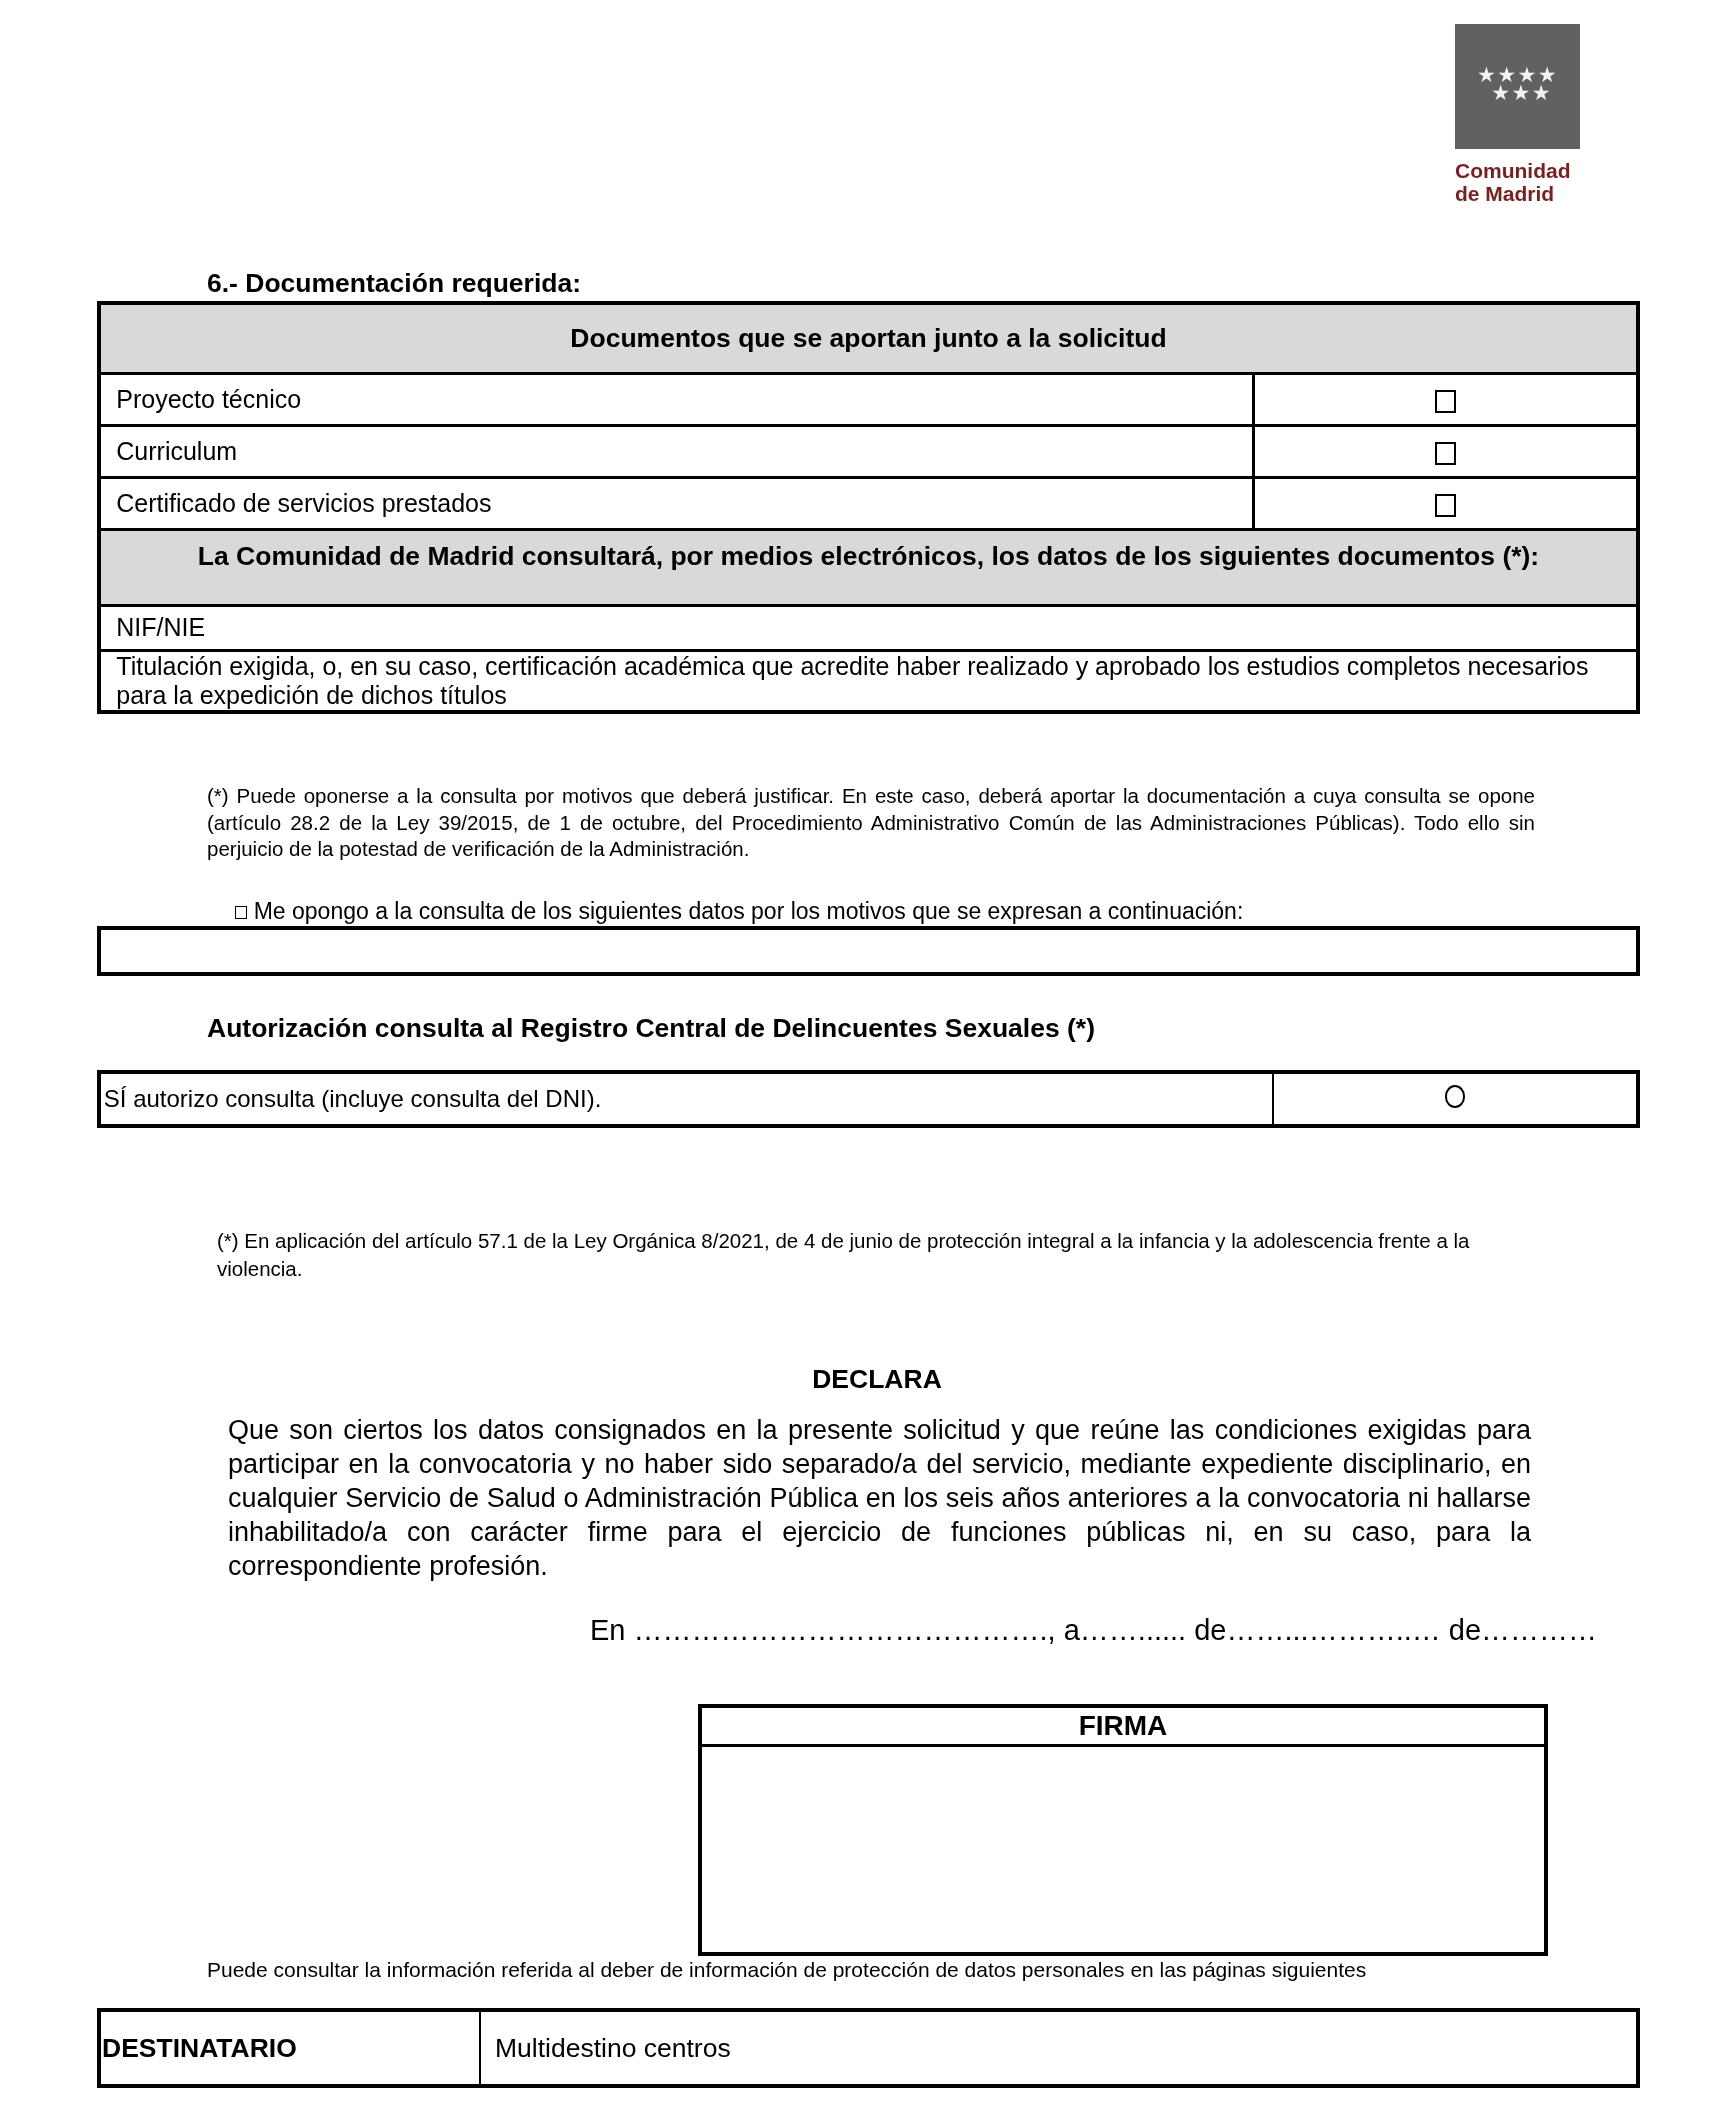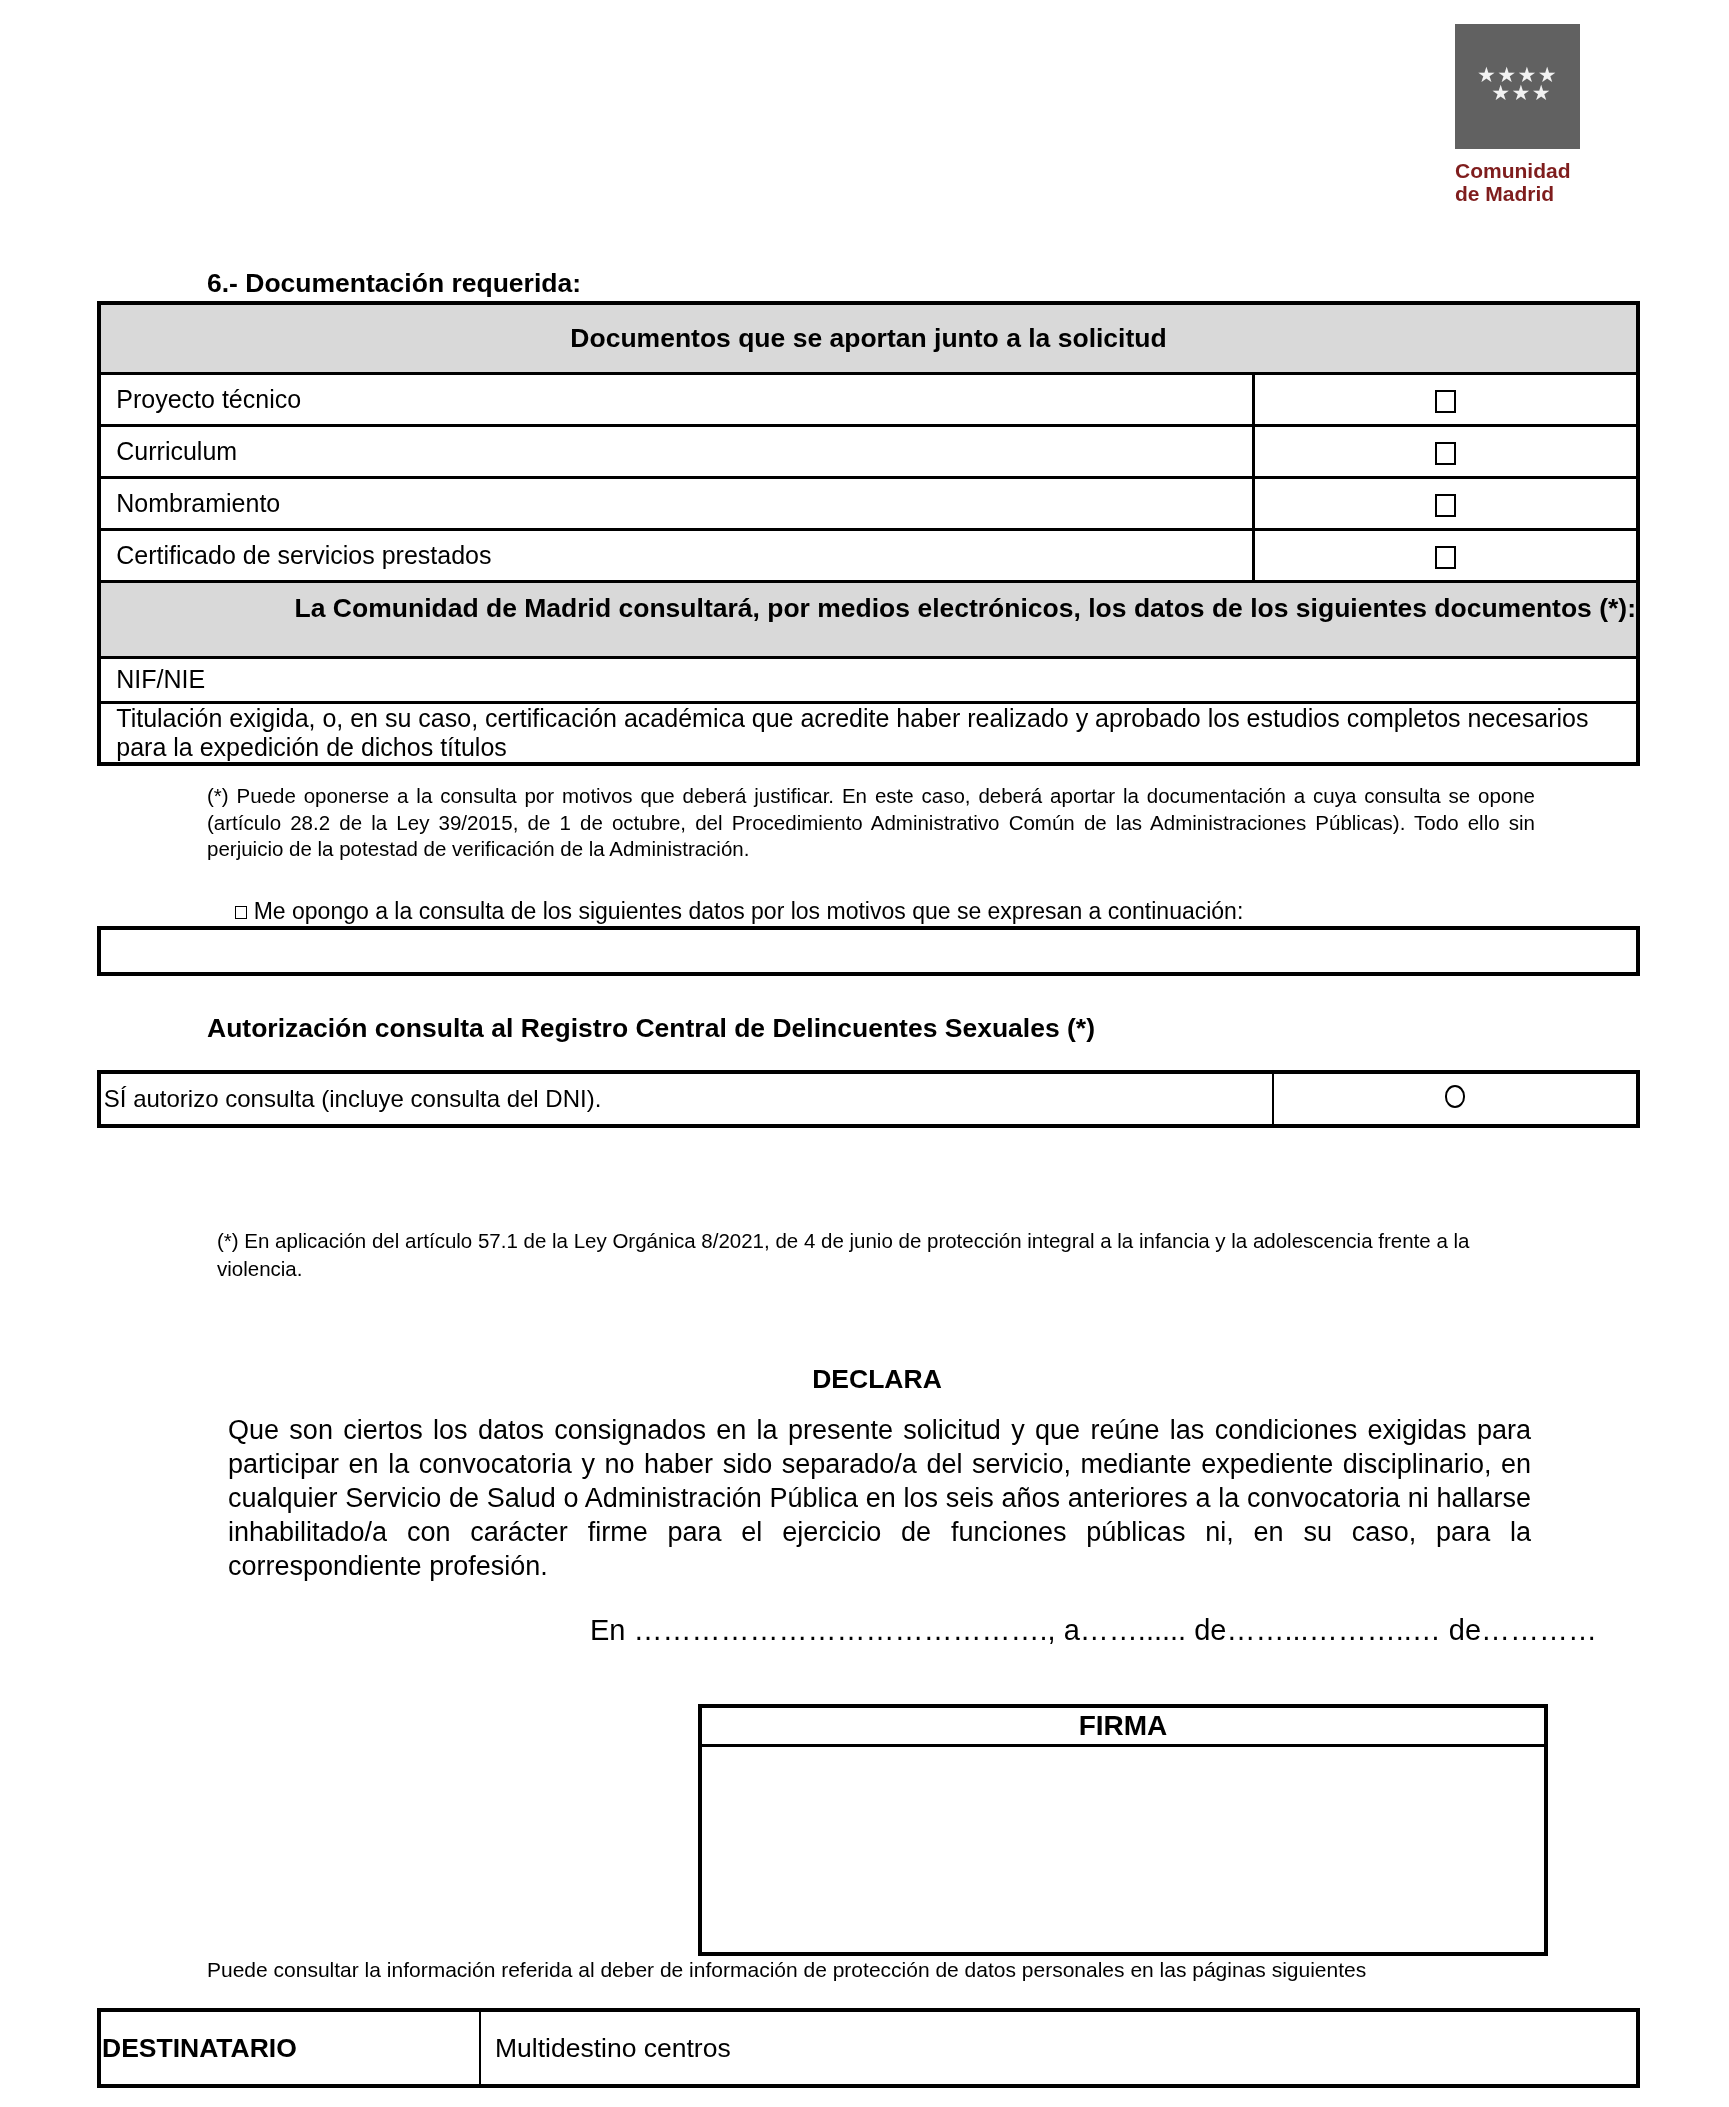--- a/index.html
+++ b/index.html
@@ -15,21 +15,21 @@
 
   .section-title { left: 207px; top: 268px; font-size: 26.5px; font-weight: bold; }
 
   
   table { border-collapse: collapse; }
   .docs { left: 97px; top: 301px; width: 1543px; border: 4.2px solid #000; }
   .docs td { border: 3.5px solid #000; padding: 0 0 0 15.3px; font-size: 25px; height: 49px; }
   .docs .hdr td { background: #d9d9d9; font-weight: bold; text-align: center; height: 67px; font-size: 26.5px; padding: 0; }
   .docs .chk { width: 381px; text-align: center; padding: 0; }
   .cbox { display: inline-block; width: 16.7px; height: 19.5px; border: 2.1px solid #000; margin-top: 9.7px; }
-  .docs .hdr2 td { background: #d9d9d9; font-weight: bold; text-align: right; height: 63px; font-size: 26.5px; padding: 0; vertical-align: top; padding-top: 9.7px; }
+  .docs .hdr2 td { background: #d9d9d9; font-weight: bold; text-align: center; height: 63px; font-size: 26.5px; padding: 0; vertical-align: top; padding-top: 9.7px; }
   .docs .row-s td { height: 42px; }
   .docs .row-t td { height: 58px; line-height: 29px; }
 
   .foot1 { left: 207px; top: 783px; width: 1328px; font-size: 20.5px; line-height: 26.5px; text-align: justify; }
   .opp-line { left: 235px; top: 898px; font-size: 23px; }
   .opp-check { display: inline-block; width: 9.7px; height: 11px; border: 1.4px solid #000; margin-right: 7px; vertical-align: middle; }
   .opp-box { left: 97px; top: 926px; width: 1535px; height: 42px; border: 4.2px solid #000; }
 
   .auth-title { left: 207px; top: 1013px; font-size: 26.5px; font-weight: bold; }
   .auth { left: 97px; top: 1070px; width: 1543px; border: 4.2px solid #000; padding-left: 24px; }
@@ -76,24 +76,20 @@
   </tr>
   <tr>
     <td>Proyecto técnico</td>
     <td class="chk"><span class="cbox"></span></td>
   </tr>
   <tr>
     <td>Curriculum</td>
     <td class="chk"><span class="cbox"></span></td>
   </tr>
   <tr>
-    <td>Nombramiento</td>
-    <td class="chk"><span class="cbox"></span></td>
-  </tr>
-  <tr>
     <td>Certificado de servicios prestados</td>
     <td class="chk"><span class="cbox"></span></td>
   </tr>
   <tr class="hdr2">
     <td colspan="2">La Comunidad de Madrid consultará, por medios electrónicos, los datos de los siguientes documentos (*):</td>
   </tr>
   <tr class="row-s">
     <td colspan="2">NIF/NIE</td>
   </tr>
   <tr class="row-t">

